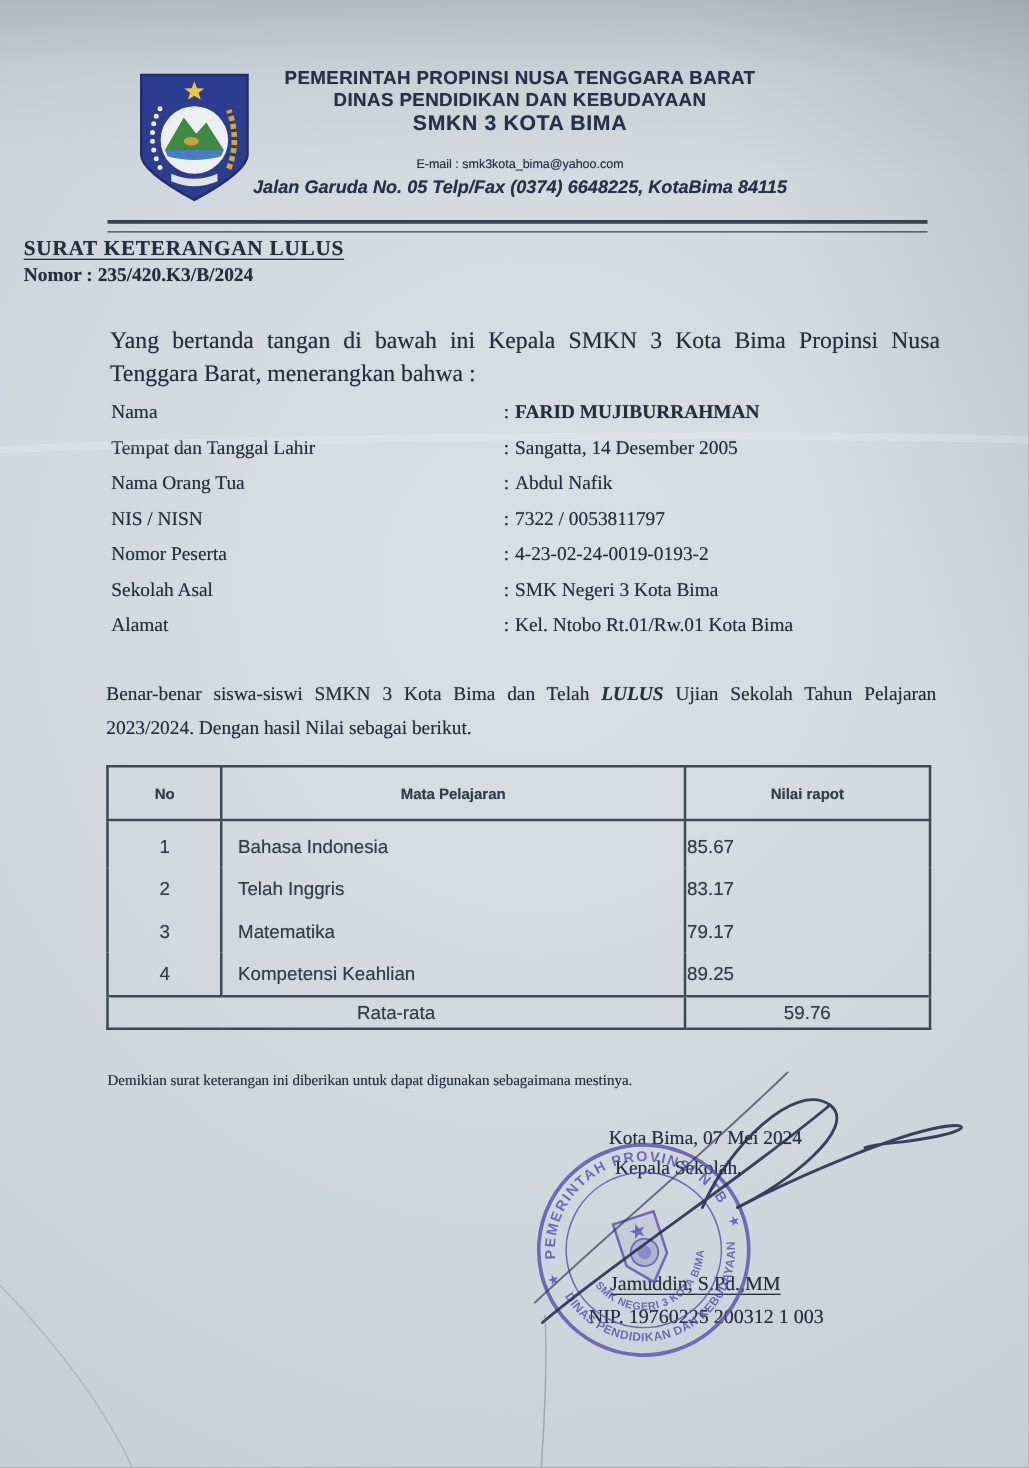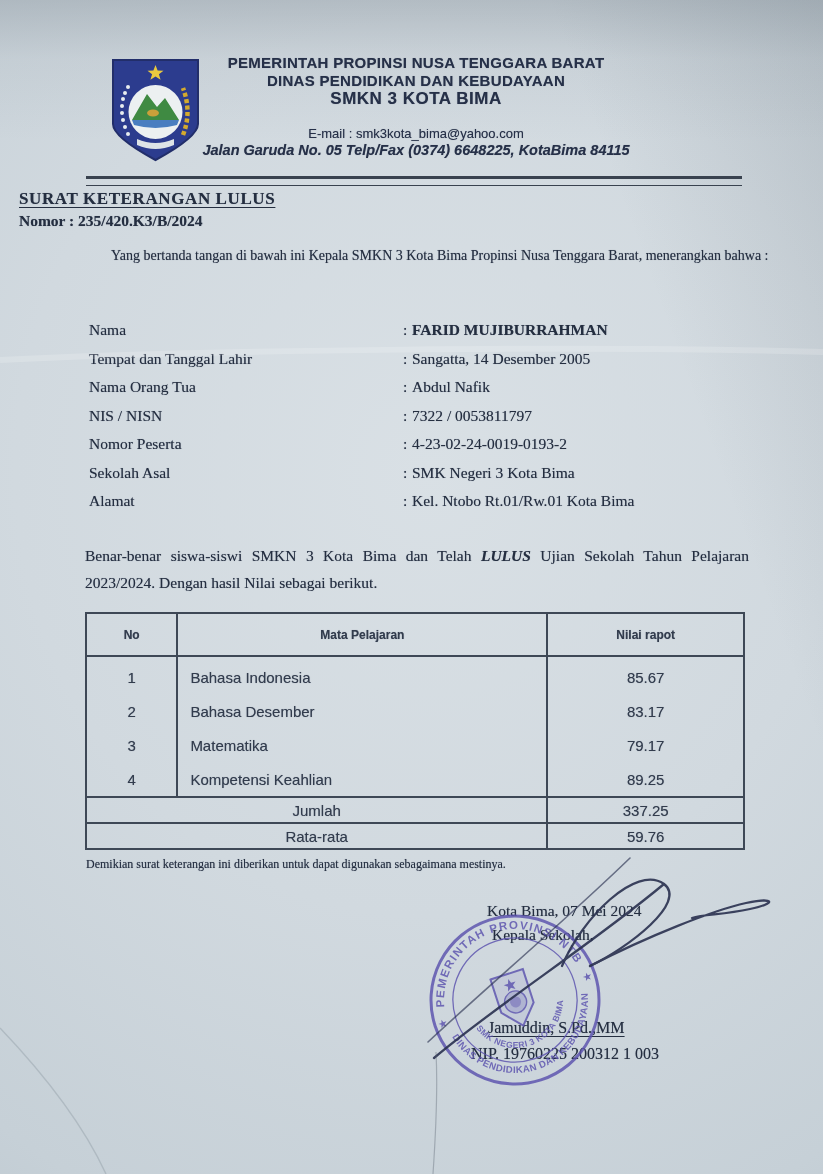--- a/index.html
+++ b/index.html
@@ -14,45 +14,45 @@
   .abs{position:absolute;}
   .soft{text-shadow:0 0 .7px rgba(40,52,76,.5);}
   .sans{font-family:"Liberation Sans", sans-serif;}
   .center{text-align:left;padding-left:19px;}
   
   .hline{left:86px;width:660px;text-align:center;color:#263048;}
   .h1{top:54px;font-size:15px;font-weight:bold;letter-spacing:.3px;}
   .h2{top:72px;font-size:15px;font-weight:bold;letter-spacing:.3px;}
   .h3{top:89px;font-size:17px;font-weight:bold;letter-spacing:.5px;}
   .h4{top:109px;font-size:14.5px;font-weight:bold;}
-  .h5{top:126px;font-size:13px;}
+  .h5{top:126px;font-size:10px;}
   .h6{top:142px;font-size:14.5px;font-weight:bold;font-style:italic;}
   .rule{top:176px;left:86px;width:656px;height:6px;border-top:3px solid #39424f;border-bottom:1.5px solid #39424f;}
   .title{top:189px;left:0;width:823px;font-size:17px;font-weight:bold;letter-spacing:.6px;
          text-decoration:underline;text-underline-offset:3px;}
   .nomor{top:212px;left:0;width:823px;font-size:15.5px;font-weight:bold;}
-  .intro{top:242px;left:88px;width:664px;font-size:14px;line-height:27px;text-align:justify;margin-left:23px;}
+  .intro{top:259px;left:88px;width:664px;font-size:19px;line-height:27px;text-align:justify;}
   
   .fields{top:317px;left:85px;width:668px;}
   .frow{position:relative;height:28.5px;font-size:15.5px;}
   .flabel{position:absolute;left:4px;top:4px;}
   .fcolon{position:absolute;left:318px;top:4px;}
   .fvalue{position:absolute;left:327px;top:4px;}
   .strong{font-weight:bold;}
   .statement{top:543px;left:85px;width:664px;font-size:15.5px;line-height:26.5px;text-align:justify;}
   
   table.marks{position:absolute;top:612px;left:85px;width:660px;border-collapse:collapse;
       font-family:"Liberation Sans",sans-serif;font-size:15px;color:#323c4d;}
   table.marks td,table.marks th{border:2px solid #3e4856;}
   table.marks th{height:39px;font-size:12px;font-weight:bold;}
   table.marks td.body-cell{border-top:none;border-bottom:none;height:32px;vertical-align:middle;}
   table.marks .first-body{padding-top:4px;}
   table.marks td.no{text-align:center;width:91px;}
   table.marks td.subj{padding-left:12px;width:369px;}
-  table.marks td.score{text-align:center;width:200px;}
+  table.marks td.score{width:200px;}
   table.marks td.sum-label{text-align:center;height:22px;}
   table.marks td.sum-value{text-align:center;height:22px;}
   .closing{top:857px;left:86px;font-size:12px;}
   .date{top:902px;left:487px;font-size:15.5px;}
   .role{top:926px;left:492px;font-size:15.5px;}
   .sig-name{top:1019px;left:488px;font-size:16px;text-decoration:underline;text-underline-offset:3px;}
   .sig-nip{top:1045px;left:471px;font-size:16px;}
   .stamp-svg{left:425px;top:910px;opacity:.82;filter:blur(.3px);}
   .overlay{left:0;top:0;pointer-events:none;}
   .z1{z-index:1}.z2{z-index:2}.z3{z-index:3}
@@ -144,36 +144,32 @@
       <th>Mata Pelajaran</th>
       <th>Nilai rapot</th>
     </tr>
     <tr>
       <td class="body-cell no first-body">1</td>
       <td class="body-cell subj first-body">Bahasa Indonesia</td>
       <td class="body-cell score first-body">85.67</td>
     </tr>
     <tr>
       <td class="body-cell no">2</td>
-      <td class="body-cell subj">Bahasa Desember</td>
+      <td class="body-cell subj">Telah Inggris</td>
       <td class="body-cell score">83.17</td>
     </tr>
     <tr>
       <td class="body-cell no">3</td>
       <td class="body-cell subj">Matematika</td>
       <td class="body-cell score">79.17</td>
     </tr>
     <tr>
       <td class="body-cell no">4</td>
       <td class="body-cell subj">Kompetensi Keahlian</td>
       <td class="body-cell score">89.25</td>
-    </tr>
-    <tr>
-      <td colspan="2" class="sum-label">Jumlah</td>
-      <td class="sum-value">337.25</td>
     </tr>
     <tr>
       <td colspan="2" class="sum-label">Rata-rata</td>
       <td class="sum-value">59.76</td>
     </tr>
   </tbody>
     </table>
 
   <div class="abs z1 soft closing">Demikian surat keterangan ini diberikan untuk dapat digunakan sebagaimana mestinya.</div>
 

